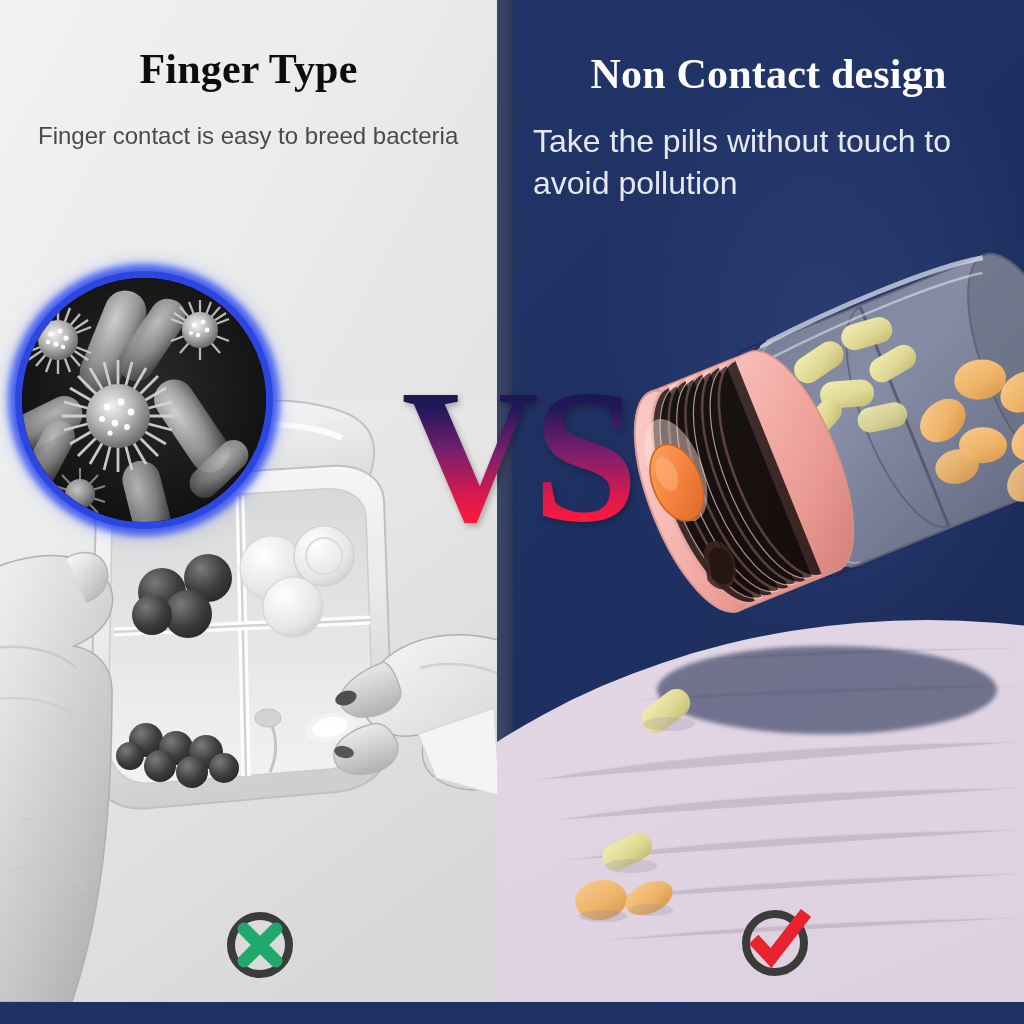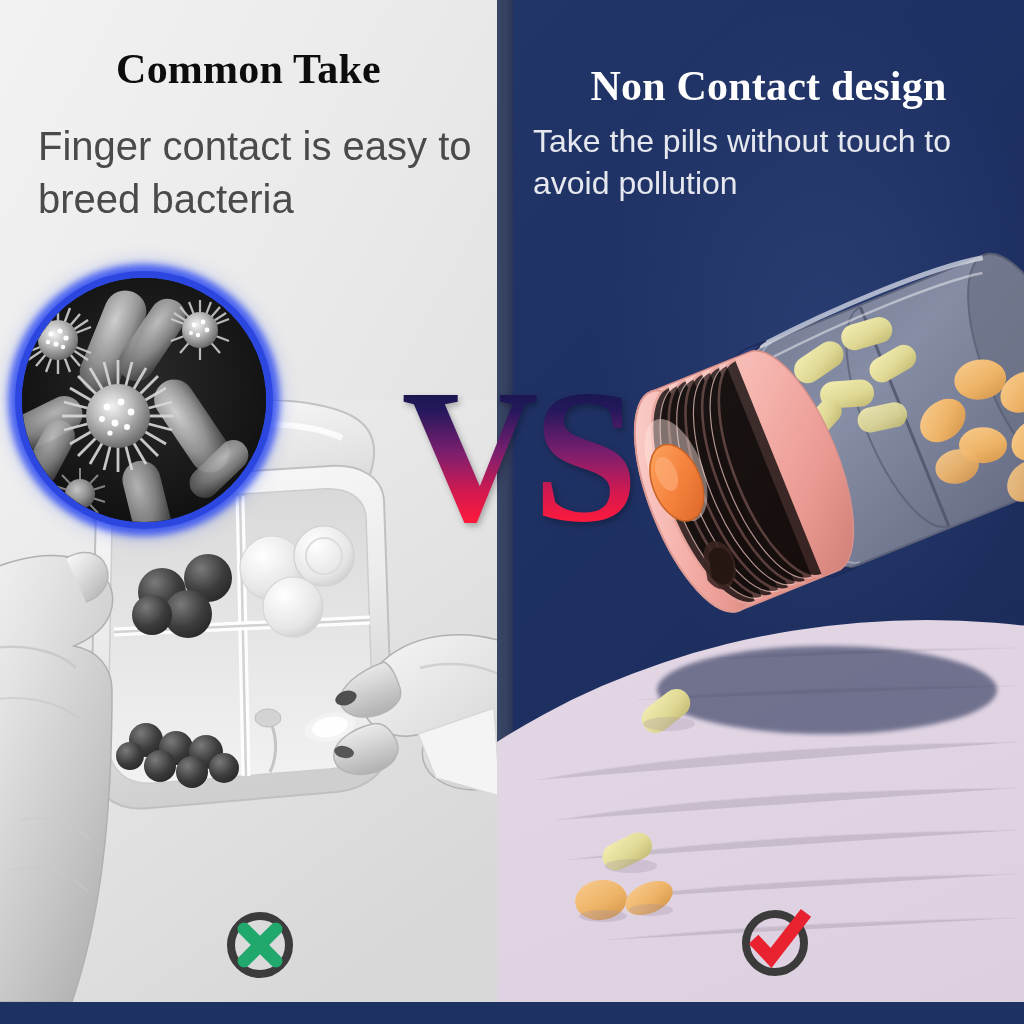--- a/index.html
+++ b/index.html
@@ -15,36 +15,36 @@
     position:absolute;left:0;top:0;width:497px;height:1002px;overflow:hidden;
     background:linear-gradient(118deg,#f2f2f2 0%,#eaeaea 42%,#e2e2e2 72%,#dcdcdc 100%);
   }
   .panel-left-title{
     position:absolute;top:45px;left:0;width:100%;text-align:center;
     font-family:"Liberation Serif", serif;font-weight:bold;font-size:42px;
     color:#0d0d0d;letter-spacing:.2px;
   }
   .panel-left-sub{
     position:absolute;top:120px;left:38px;width:440px;
-    font-size:40px;line-height:1.32;color:#4a4a4a;font-weight:400;
+    font-size:24px;line-height:1.32;color:#4a4a4a;font-weight:400;
   }
 
   
   .panel-right{
     position:absolute;left:497px;top:0;width:527px;height:1002px;overflow:hidden;
     background:
       radial-gradient(ellipse 70% 55% at 62% 34%, #2a3d72 0%, rgba(42,61,114,0) 62%),
       linear-gradient(135deg,#223568 0%,#1e3062 45%,#1a2a56 100%);
   }
   .divider-stripe{
     position:absolute;left:0;top:0;width:16px;height:100%;
     background:linear-gradient(90deg,#394666 0%,#35405f 60%,#2a3459 100%);
   }
   .panel-right-title{
-    position:absolute;top:62px;left:16px;width:511px;text-align:center;
+    position:absolute;top:50px;left:16px;width:511px;text-align:center;
     font-family:"Liberation Serif", serif;font-weight:bold;font-size:42px;
     color:#ffffff;letter-spacing:.2px;
   }
   .panel-right-sub{
     position:absolute;top:120px;left:36px;width:495px;
     font-size:32px;line-height:1.32;color:#e6e8ef;font-weight:400;
   }
 
   
   .bottom-bar{
@@ -372,21 +372,21 @@
             </g>
             <circle r="15" fill="url(#cocG)"></circle>
           </g>
 
           <rect width="244" height="244" fill="none"></rect>
           <circle cx="122" cy="122" r="122" fill="url(#bgMicro)" opacity="0"></circle>
         </svg>
       </div>
     </div>
 
-    <div class="panel-left-title">Common Take</div>
+    <div class="panel-left-title">Finger Type</div>
     <div class="panel-left-sub">Finger contact is easy to breed bacteria</div>
 
     <div class="badge badge-x">
       <svg width="74" height="74" viewBox="0 0 74 74" xmlns="http://www.w3.org/2000/svg" aria-hidden="true">
         <circle cx="37" cy="37" r="29" fill="none" stroke="#3b3b3b" stroke-width="8"></circle>
         <g stroke="#21a96d" stroke-width="13" stroke-linecap="round">
           <path d="M21 21 L53 53"></path>
           <path d="M53 21 L21 53"></path>
         </g>
         <path d="M26 38 L36 48 L62 18" fill="none" stroke="#21a96d" stroke-width="13" stroke-linecap="round" stroke-linejoin="round" opacity="0"></path>

